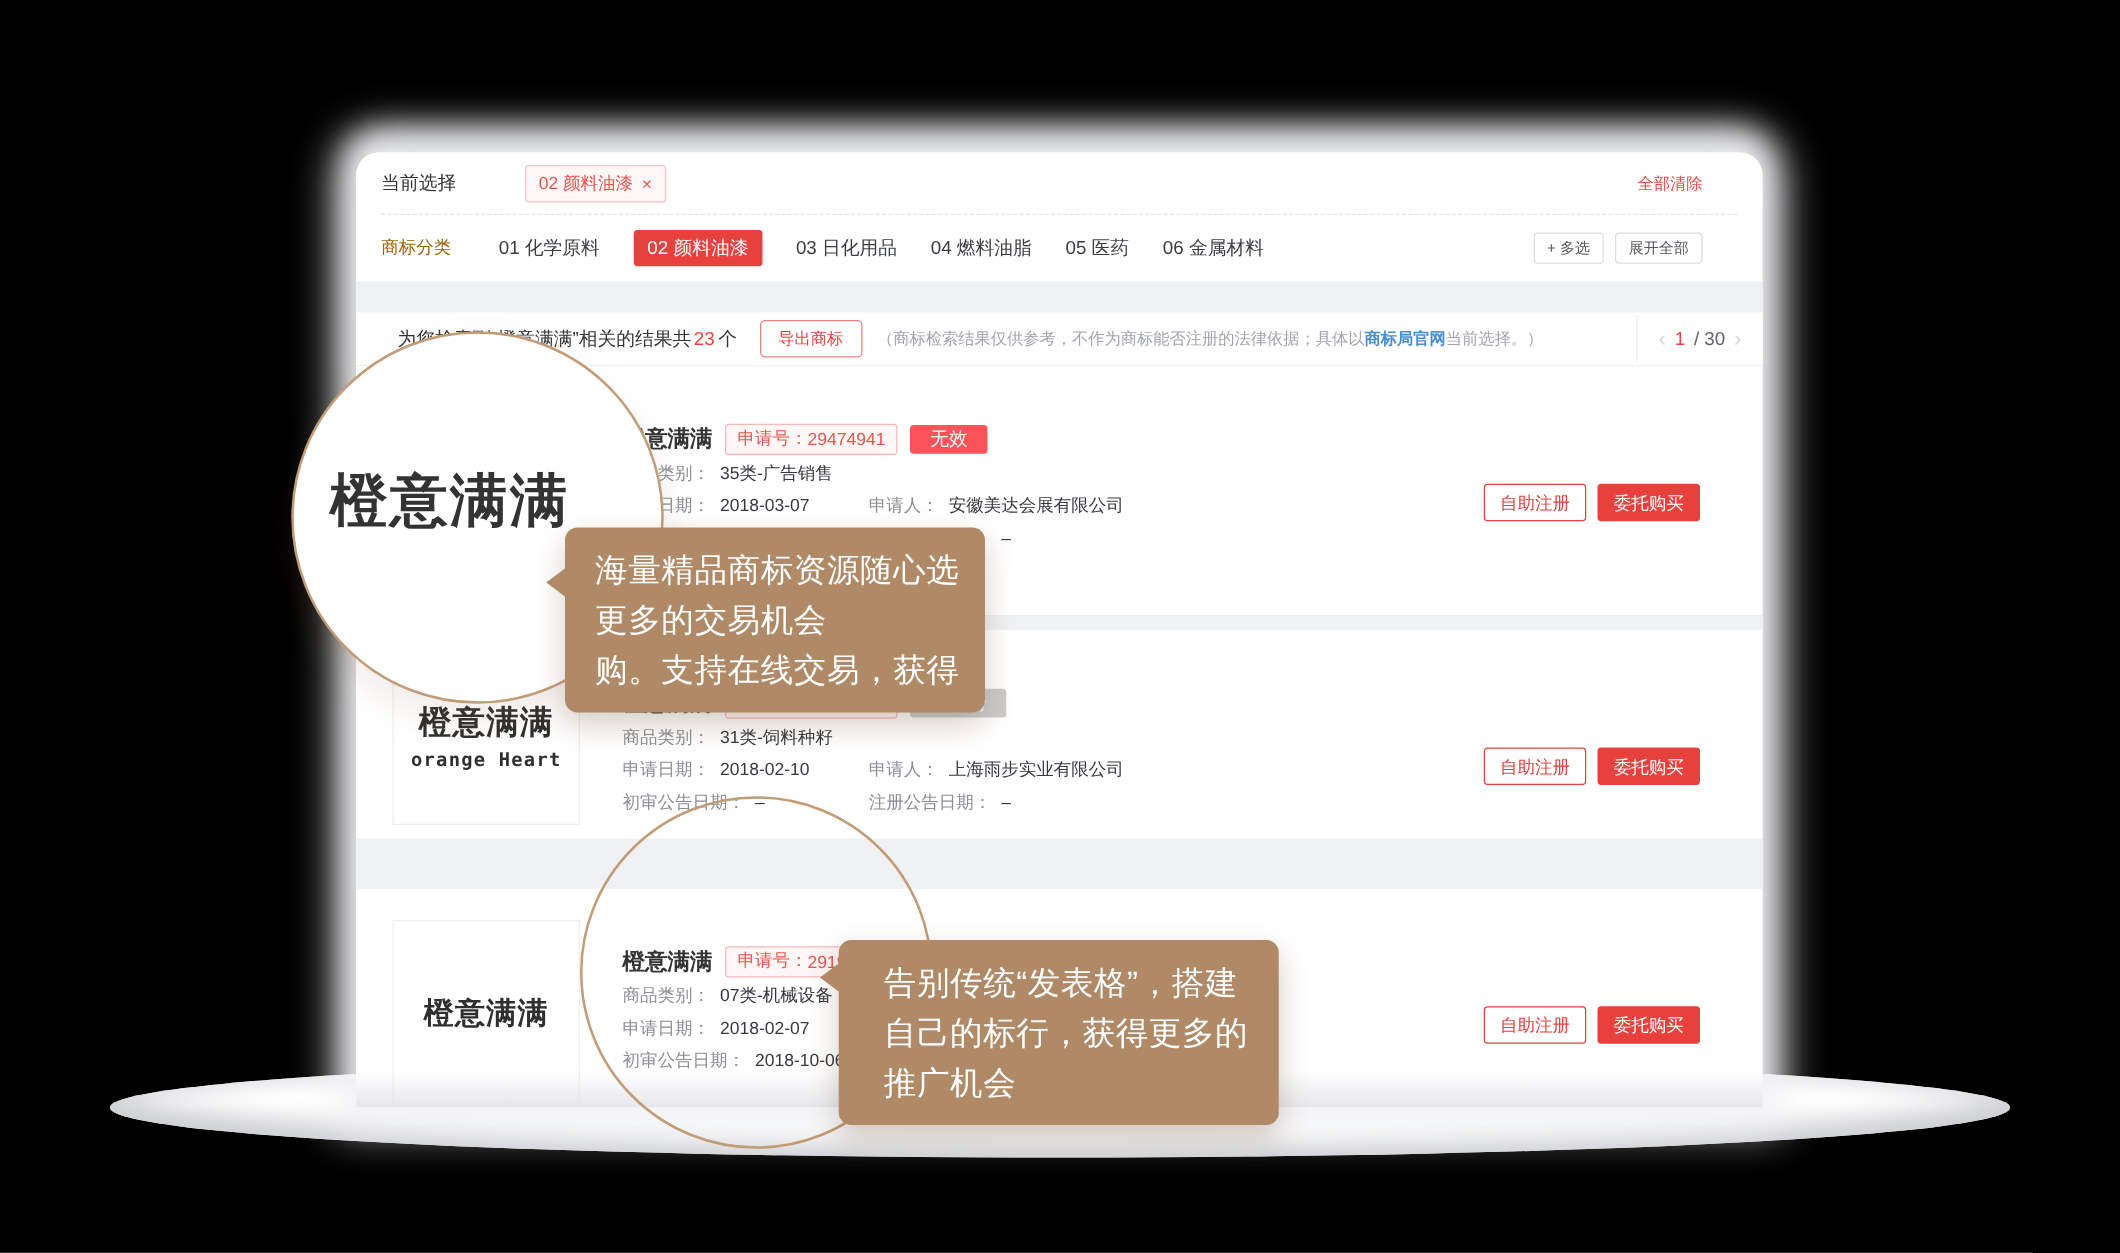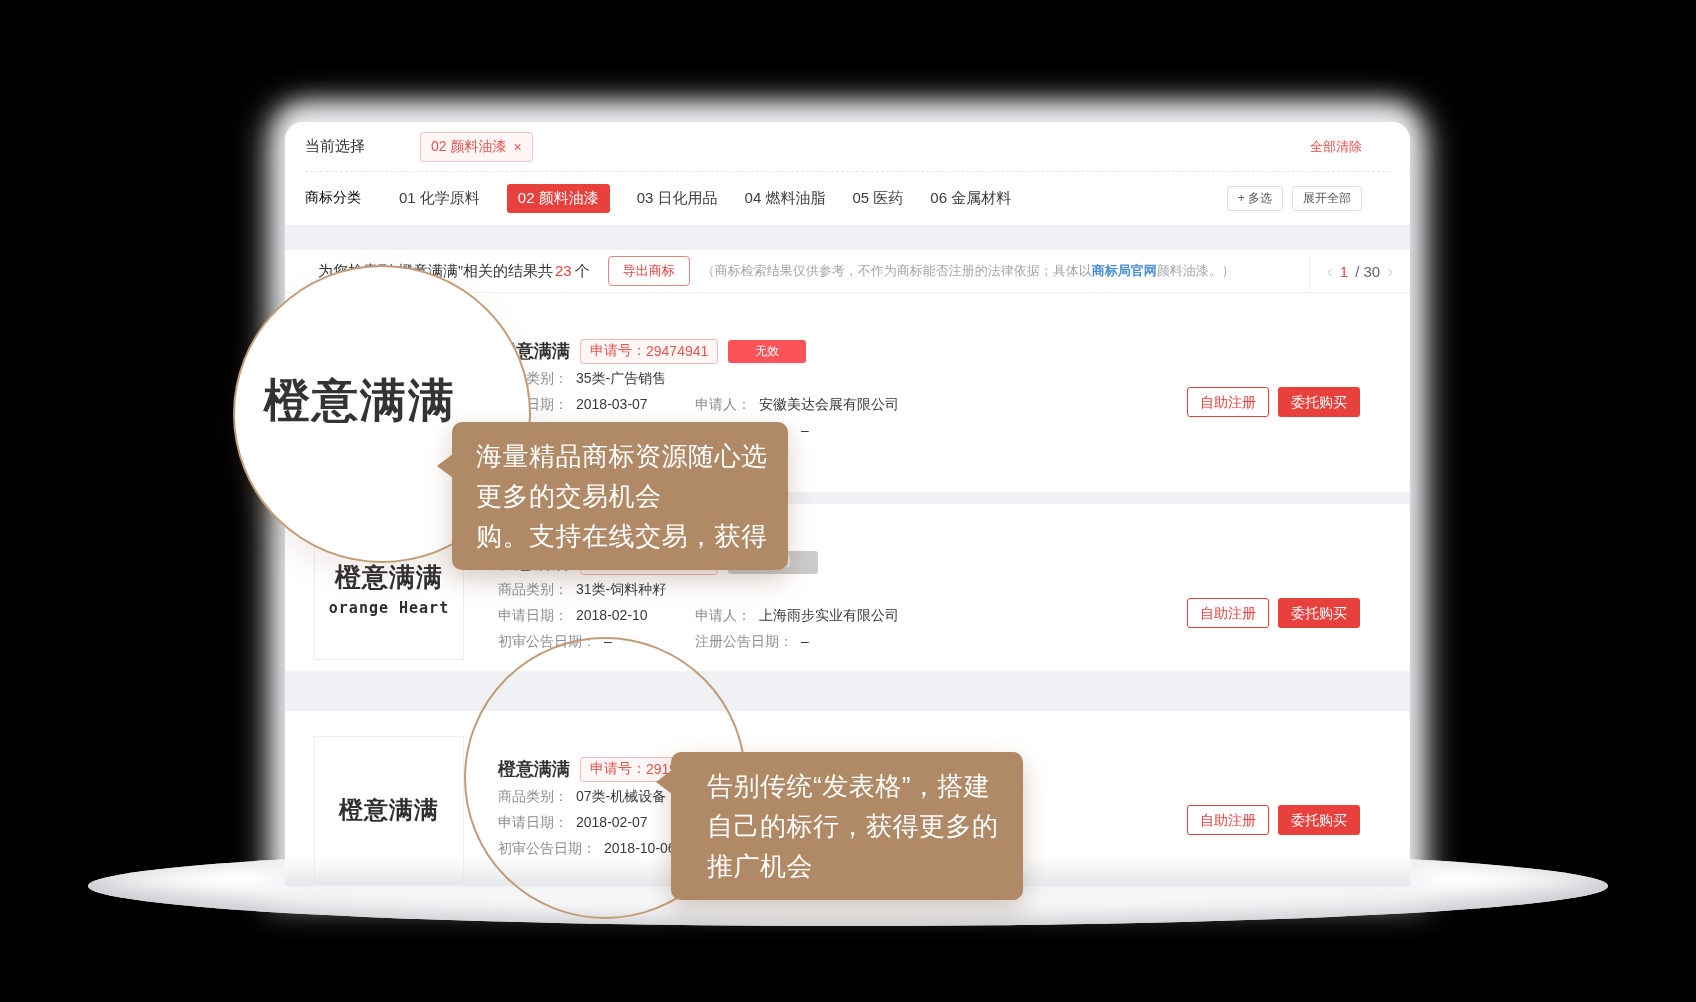--- a/index.html
+++ b/index.html
@@ -20,21 +20,21 @@
   
   .filter{position:absolute;left:0;top:0;right:0;height:103px;background:#fff;border-radius:18px 18px 0 0;}
   .f-row1{height:49px;display:flex;align-items:center;padding:0 48px 0 20px;}
   .f-divider{margin:0 20px;border-bottom:1px dashed #e4e5e7;}
   .f-row2{height:52px;display:flex;align-items:center;padding:0 48px 0 20px;}
   .current-label{font-size:15px;color:#333;}
   .sel-tag{margin-left:55px;display:inline-flex;align-items:center;height:28px;padding:0 10px;
            border:1px solid #f6c4c2;background:#fff7f6;border-radius:3px;color:#e8554f;font-size:14px;cursor:pointer;}
   .sel-tag .x{margin-left:7px;font-size:14px;color:#e8554f;}
   .clear-all{margin-left:auto;color:#ef4a44;font-size:13px;cursor:pointer;}
-  .cat-label{font-size:14px;color:#000000;}
+  .cat-label{font-size:14px;color:#a16207;}
   .cats{display:flex;align-items:center;margin-left:38px;gap:27px;}
   .cat{font-size:15px;color:#3a3d42;cursor:pointer;white-space:nowrap;}
   .cat.selected{background:#e8403d;color:#fff;padding:5px 11px;border-radius:3px;}
   .f-actions{margin-left:auto;display:flex;gap:9px;}
   .mini-btn{font-size:12px;color:#55585d;border:1px solid #dcdde0;background:#fff;border-radius:3px;
             padding:3px 10px;cursor:pointer;white-space:nowrap;}
 
   .gray-band{position:absolute;left:0;top:103px;right:0;height:25px;background:#f0f1f4;}
 
   
@@ -67,22 +67,22 @@
   .thumb-main.kai{font-family:"DejaVu Serif","Liberation Serif",serif;font-size:26px;font-weight:bold;}
   .thumb-sub{font-family:"DejaVu Sans Mono","Liberation Mono",monospace;font-size:15px;font-weight:bold;
              color:#2f2f2f;margin-top:4px;letter-spacing:1px;}
   .row3 .thumb-main{font-weight:600;font-size:24px;}
 
   .details{position:absolute;left:213px;top:46px;}
   .t-line{display:flex;align-items:center;height:24px;gap:10px;}
   .tm-name{font-size:18px;font-weight:bold;color:#333;margin:0;}
   .appno-tag{display:inline-flex;align-items:center;height:23px;padding:0 9px;border:1px solid #f5b9b9;
              background:#fff6f6;border-radius:3px;color:#e8554f;font-size:14px;white-space:nowrap;}
-  .badge{display:inline-flex;align-items:center;height:23px;padding:0 27px;border-radius:3px;
-         color:#fff;font-size:12px;white-space:nowrap;text-align:center;}
+  .badge{display:inline-flex;align-items:center;height:23px;padding:0 16px;border-radius:3px;
+         color:#fff;font-size:15px;white-space:nowrap;text-align:center;}
   .badge-invalid{background:#fa5358;}
   .badge-registered{background:#cbcbcb;}
   .d-line{display:flex;margin-top:6px;height:20px;align-items:center;font-size:14px;}
   .cell1{width:197px;display:flex;}
   .cell2{display:flex;}
   .lb{color:#8b8e93;margin-right:8px;white-space:nowrap;}
   .vl{color:#36393e;white-space:nowrap;}
 
   .row-actions{position:absolute;right:50px;top:94px;display:flex;gap:9px;z-index:2;}
   .btn-self{width:82px;height:30px;line-height:28px;text-align:center;box-sizing:border-box;
@@ -147,21 +147,21 @@
 
     <div class="gray-band"></div>
 
     <div class="results">
       <div class="r-header">
         <span class="result-text">
           <span>为您检索到“橙意满满”相关的结果共</span><span class="result-count">23</span><span>个</span>
         </span>
         <span class="export-btn">导出商标</span>
         <span class="disclaimer">
-          <span>（商标检索结果仅供参考，不作为商标能否注册的法律依据；具体以</span><span class="link">商标局官网</span><span>颜料油漆。）</span>
+          <span>（商标检索结果仅供参考，不作为商标能否注册的法律依据；具体以</span><span class="link">商标局官网</span><span>当前选择。）</span>
         </span>
         <div class="pagination">
           <span class="pg-arrow">‹</span>
           <span class="pg-cur">1</span>
           <span class="pg-rest">/ 30</span>
           <span class="pg-arrow">›</span>
         </div>
       </div>
 
       <div class="row row1">

